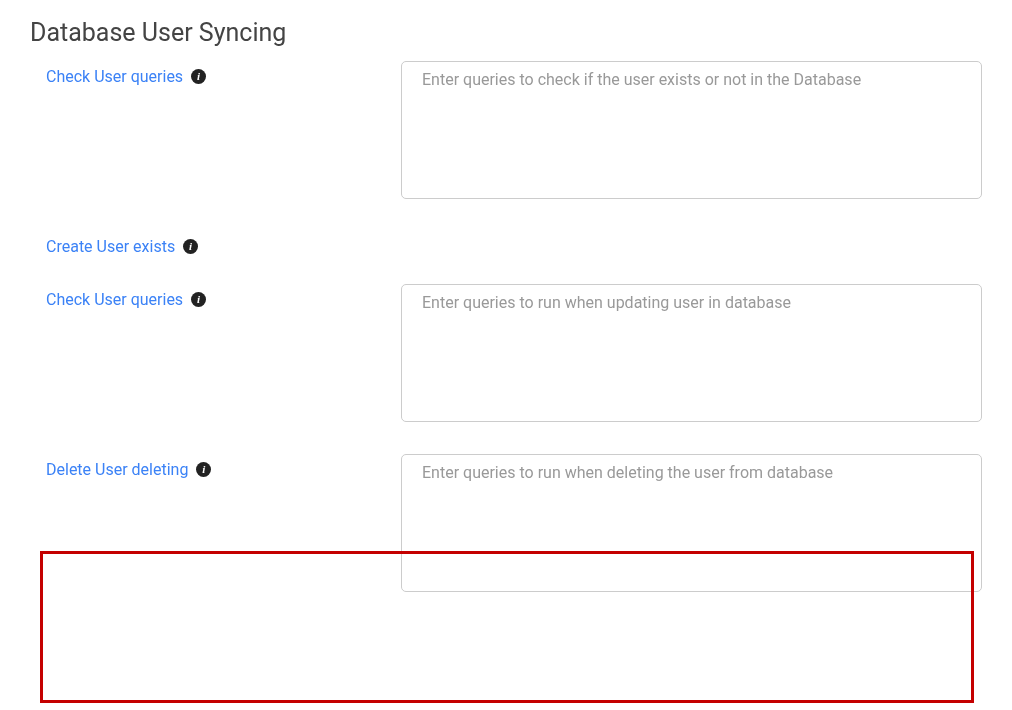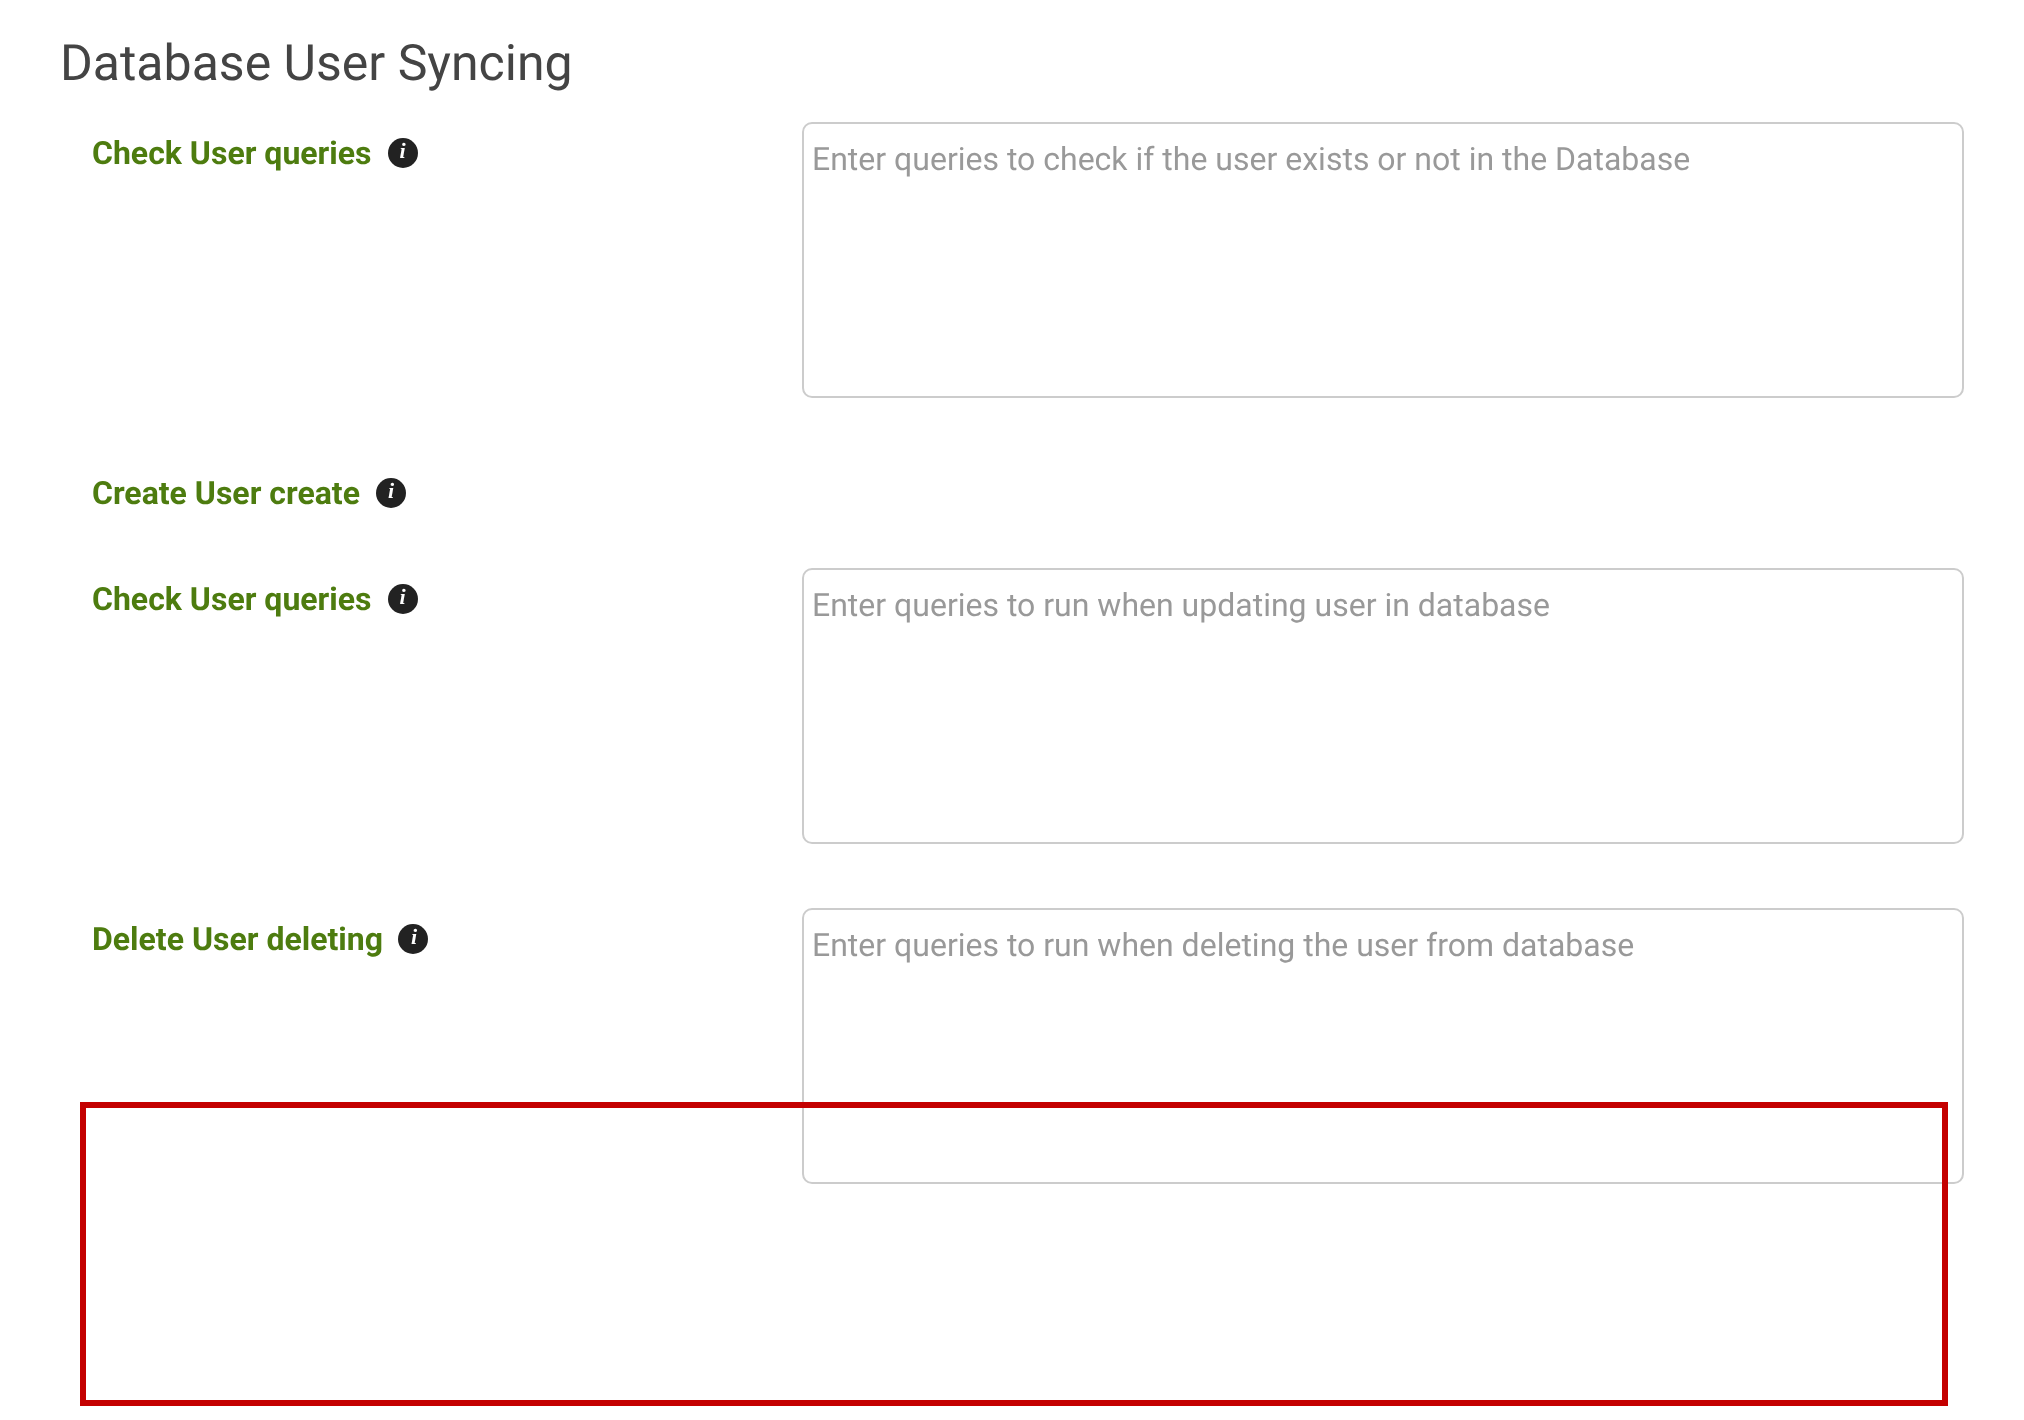--- a/index.html
+++ b/index.html
@@ -32,22 +32,22 @@
     .form-label-col {
       width: 355px;
       flex-shrink: 0;
       display: flex;
       align-items: center;
       gap: 8px;
       padding-top: 6px;
     }
     .form-label {
       font-size: 16px;
-      color: #4d7c0f;
-      font-weight: 700;
+      color: #3b82f6;
+      font-weight: 400;
     }
     .form-input-col {
       flex: 1;
     }
     .info-icon {
       display: inline-flex;
       align-items: center;
       justify-content: center;
       width: 15px;
       height: 15px;
@@ -59,21 +59,21 @@
       font-style: italic;
       font-family: Georgia, serif;
       line-height: 1;
       cursor: help;
     }
     .query-textarea {
       width: 100%;
       height: 138px;
       border: 1px solid #cccccc;
       border-radius: 5px;
-      padding: 8px 4px;
+      padding: 8px 20px;
       font-size: 16px;
       font-family: inherit;
       color: #555555;
       resize: none;
       outline: none;
     }
     .query-textarea::placeholder {
       color: #999999;
     }
     .highlight-box {
@@ -99,21 +99,21 @@
     <span class="form-label">Check User queries</span>
     <span class="info-icon">i</span>
   </div>
   <div class="form-input-col">
     <textarea class="query-textarea" placeholder="Enter queries to check if the user exists or not in the Database" style=""></textarea>
   </div>
 </div>
 
 <div class="form-row">
   <div class="form-label-col">
-    <span class="form-label">Create User create</span>
+    <span class="form-label">Create User exists</span>
     <span class="info-icon">i</span>
   </div>
 </div>
 
 <div class="form-row">
   <div class="form-label-col">
     <span class="form-label">Check User queries</span>
     <span class="info-icon">i</span>
   </div>
   <div class="form-input-col">

